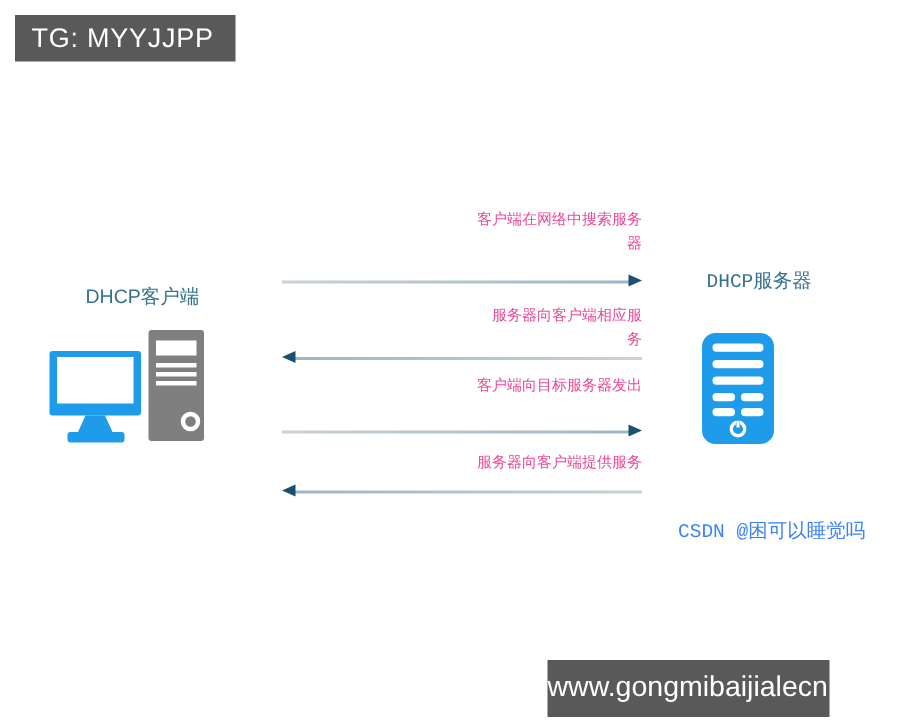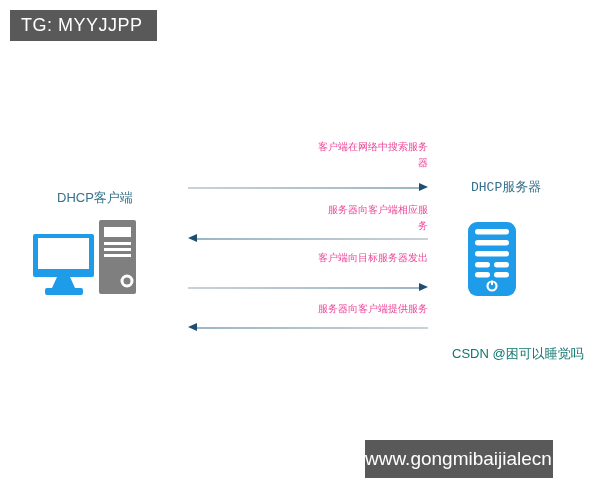--- a/index.html
+++ b/index.html
@@ -57,28 +57,28 @@
   .arrow.left  .shaft { left: 7px; background: linear-gradient(to left, #c9d2d6, #9db6c4); }
   .arrow .head {
     position: absolute; top: 0; width: 0; height: 0;
     border-top: 4.5px solid transparent;
     border-bottom: 4.5px solid transparent;
   }
   .arrow.right .head { right: 0; border-left: 9px solid #1d4f72; }
   .arrow.left  .head { left: 0;  border-right: 9px solid #1d4f72; }
 
   #msg1 { top: 139px; } #msg1 .arrow { top: 44px; }
-  #msg2 { top: 203px; font-family: Liberation Mono, monospace; } #msg2 .arrow { top: 31px; }
+  #msg2 { top: 203px; } #msg2 .arrow { top: 31px; }
   #msg3 { top: 250px; } #msg3 .arrow { top: 33px; }
   #msg4 { top: 301px; } #msg4 .arrow { top: 22px; }
 
   
   .watermark {
     position: absolute; left: 452px; top: 345px;
-    color: #0f766e; font-size: 13px; white-space: nowrap;
+    color: #3b82f6; font-size: 13px; white-space: nowrap; font-family: Liberation Mono, monospace;
   }
 
   
   .footer-bar {
     position: absolute; left: 365px; top: 440px;
     width: 188px; height: 38px;
     background: #595959; color: #ffffff;
     font-size: 19px; line-height: 38px; text-align: center;
     white-space: nowrap;
   }

